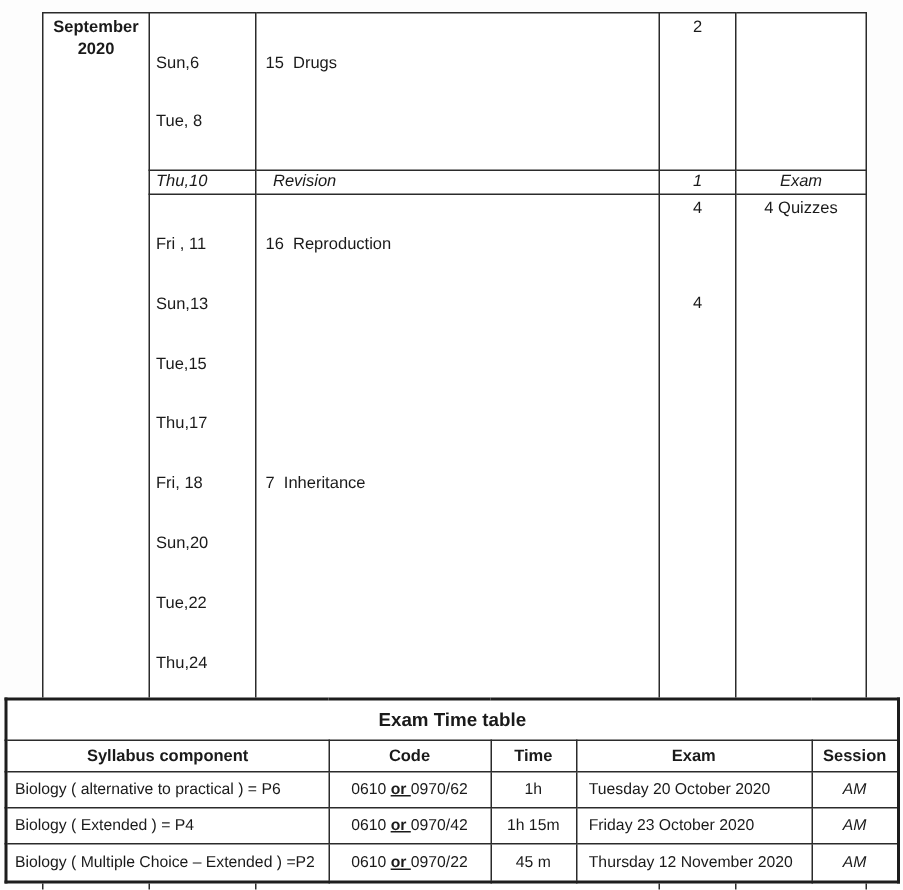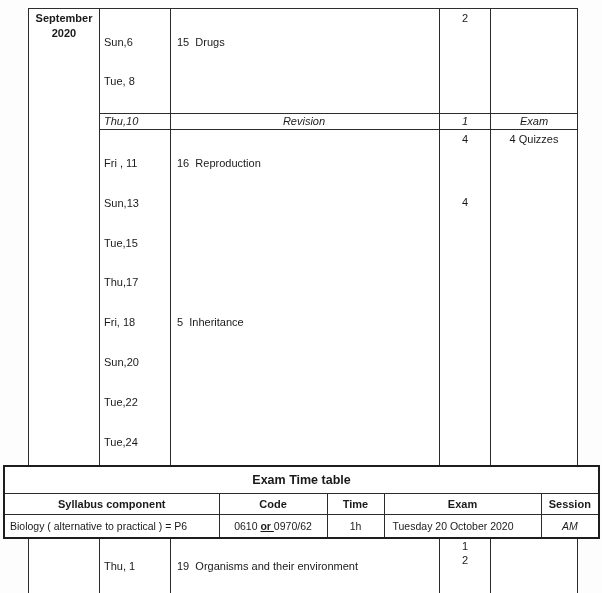--- a/index.html
+++ b/index.html
@@ -21,21 +21,21 @@
   .schedule .hr3 { height: 127px; }
   .schedule .hr4 { height: 22px; }
   .schedule .hr5 { height: 6px; }
   .schedule .hr6 { height: 77px; }
 
   .month { text-align: center; font-weight: bold; font-size: 11px; padding-top: 2px; line-height: 15px; }
   .dates { padding: 2px 2px 0 4px; white-space: pre; }
   .topic { padding: 2px 2px 0 6px; white-space: pre; }
   .per   { text-align: center; padding-top: 2px; }
   .note  { text-align: center; padding-top: 2px; }
-  .cmid  { text-align: center; padding-left: 0; }
+  .cmid  { padding-left: 11px; }
 
   .ln1 { height: 15px;   line-height: 15px; }
   .ln3 { height: 15.8px; line-height: 15.8px; }
   .ln6 { height: 13.8px; line-height: 13.8px; }
   .r2line { line-height: 13px; padding-top: 1px; font-style: italic; }
   .r4line { line-height: 16px; padding-top: 2px; }
 
   
   .exam { left: 3px; top: 465px; width: 595px; font-size: 10.5px; border: 2px solid #1d1d1d; }
   .exam td { vertical-align: middle; }
@@ -92,28 +92,28 @@
 
   <tr class="hr3">
     <td class="dates">
       <div class="ln3">Fri , 11</div>
       <div class="ln3">Sun,13</div>
       <div class="ln3">Tue,15</div>
       <div class="ln3">Thu,17</div>
       <div class="ln3">Fri, 18</div>
       <div class="ln3">Sun,20</div>
       <div class="ln3">Tue,22</div>
-      <div class="ln3">Tue,24</div>
+      <div class="ln3">Thu,24</div>
     </td>
     <td class="topic">
       <div class="ln3">16  Reproduction</div>
       <div class="ln3"></div>
       <div class="ln3"></div>
       <div class="ln3"></div>
-      <div class="ln3">5  Inheritance</div>
+      <div class="ln3">7  Inheritance</div>
     </td>
     <td class="per">
       <div class="ln3">4</div>
       <div class="ln3"></div>
       <div class="ln3"></div>
       <div class="ln3"></div>
       <div class="ln3">4</div>
     </td>
     <td class="note">
       <div class="ln3">4 Quizzes</div>
@@ -188,15 +188,29 @@
   </tr>
 
   <tr class="hrow">
     <td class="comp">Biology ( alternative to practical ) = P6</td>
     <td class="code"><span>0610 </span><span class="or">or </span><span>0970/62</span></td>
     <td class="time">1h</td>
     <td class="edate">Tuesday 20 October 2020</td>
     <td class="sess">AM</td>
   </tr>
 
-
+  <tr class="hrow">
+    <td class="comp">Biology ( Extended ) = P4</td>
+    <td class="code"><span>0610 </span><span class="or">or </span><span>0970/42</span></td>
+    <td class="time">1h 15m</td>
+    <td class="edate">Friday 23 October 2020</td>
+    <td class="sess">AM</td>
+  </tr>
+
+  <tr class="hrow3">
+    <td class="comp">Biology ( Multiple Choice – Extended ) =P2</td>
+    <td class="code"><span>0610 </span><span class="or">or </span><span>0970/22</span></td>
+    <td class="time">45 m</td>
+    <td class="edate">Thursday 12 November 2020</td>
+    <td class="sess">AM</td>
+  </tr>
 </tbody>
   </table>
 
 </body></html>

